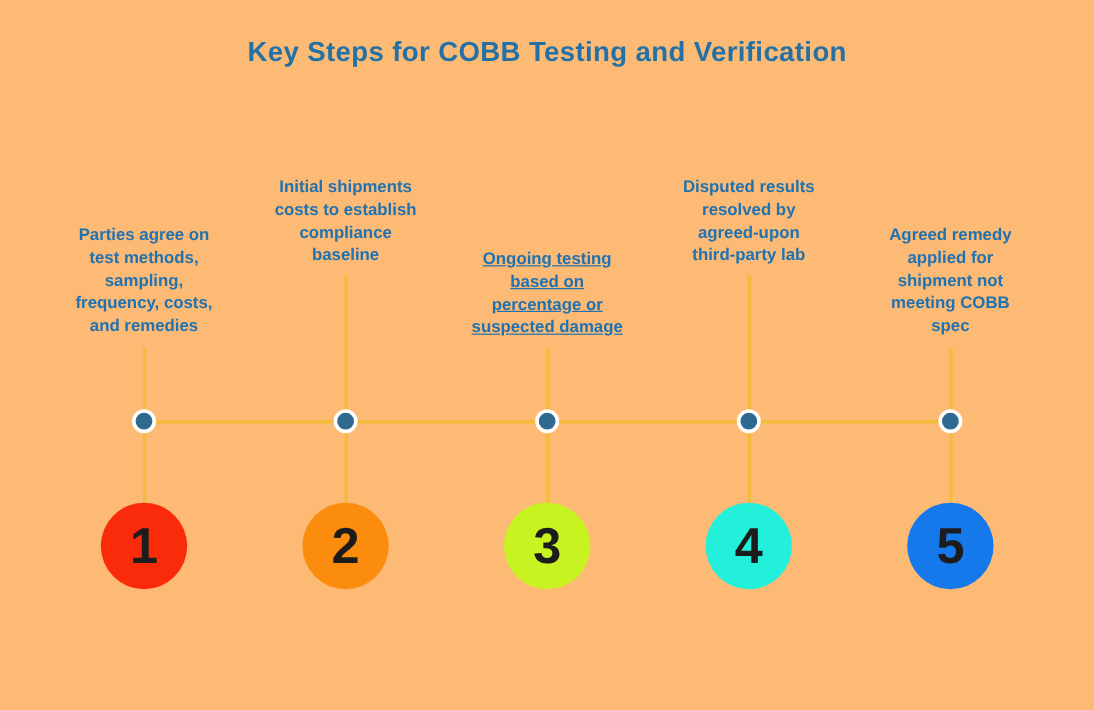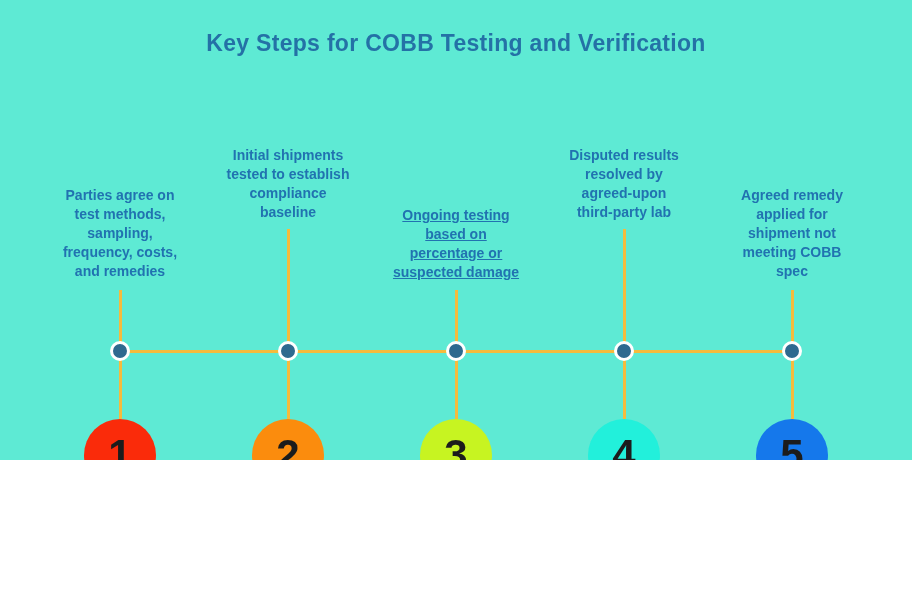--- a/index.html
+++ b/index.html
@@ -2,22 +2,22 @@
 <html><head>
 <meta charset="utf-8">
 <style>
   * { margin: 0; padding: 0; box-sizing: border-box; }
   html, body { background: #ffffff; }
   body { font-family: "Liberation Sans", "DejaVu Sans", sans-serif; }
 
   .canvas {
     position: relative;
     width: 912px;
-    height: 460px;
-    background: #5eead4;
+    height: 592px;
+    background: #fdba74;
     overflow: hidden;
   }
 
   .title {
     position: absolute;
     top: 30px;
     left: 0;
     width: 912px;
     text-align: center;
     font-size: 23px;
@@ -115,21 +115,21 @@
     <div class="connector conn-top-low"></div>
     <div class="connector conn-bottom"></div>
     <div class="node-dot"></div>
     <div class="step-circle" style="background-color: rgb(250, 43, 10);">
       <span class="step-number">1</span>
     </div>
   </div>
 
   <div class="s2">
     <div class="step-label label-b">Initial shipments
-tested to establish
+costs to establish
 compliance
 baseline</div>
     <div class="connector conn-top-high"></div>
     <div class="connector conn-bottom"></div>
     <div class="node-dot"></div>
     <div class="step-circle" style="background-color: rgb(251, 140, 13);">
       <span class="step-number">2</span>
     </div>
   </div>
 

